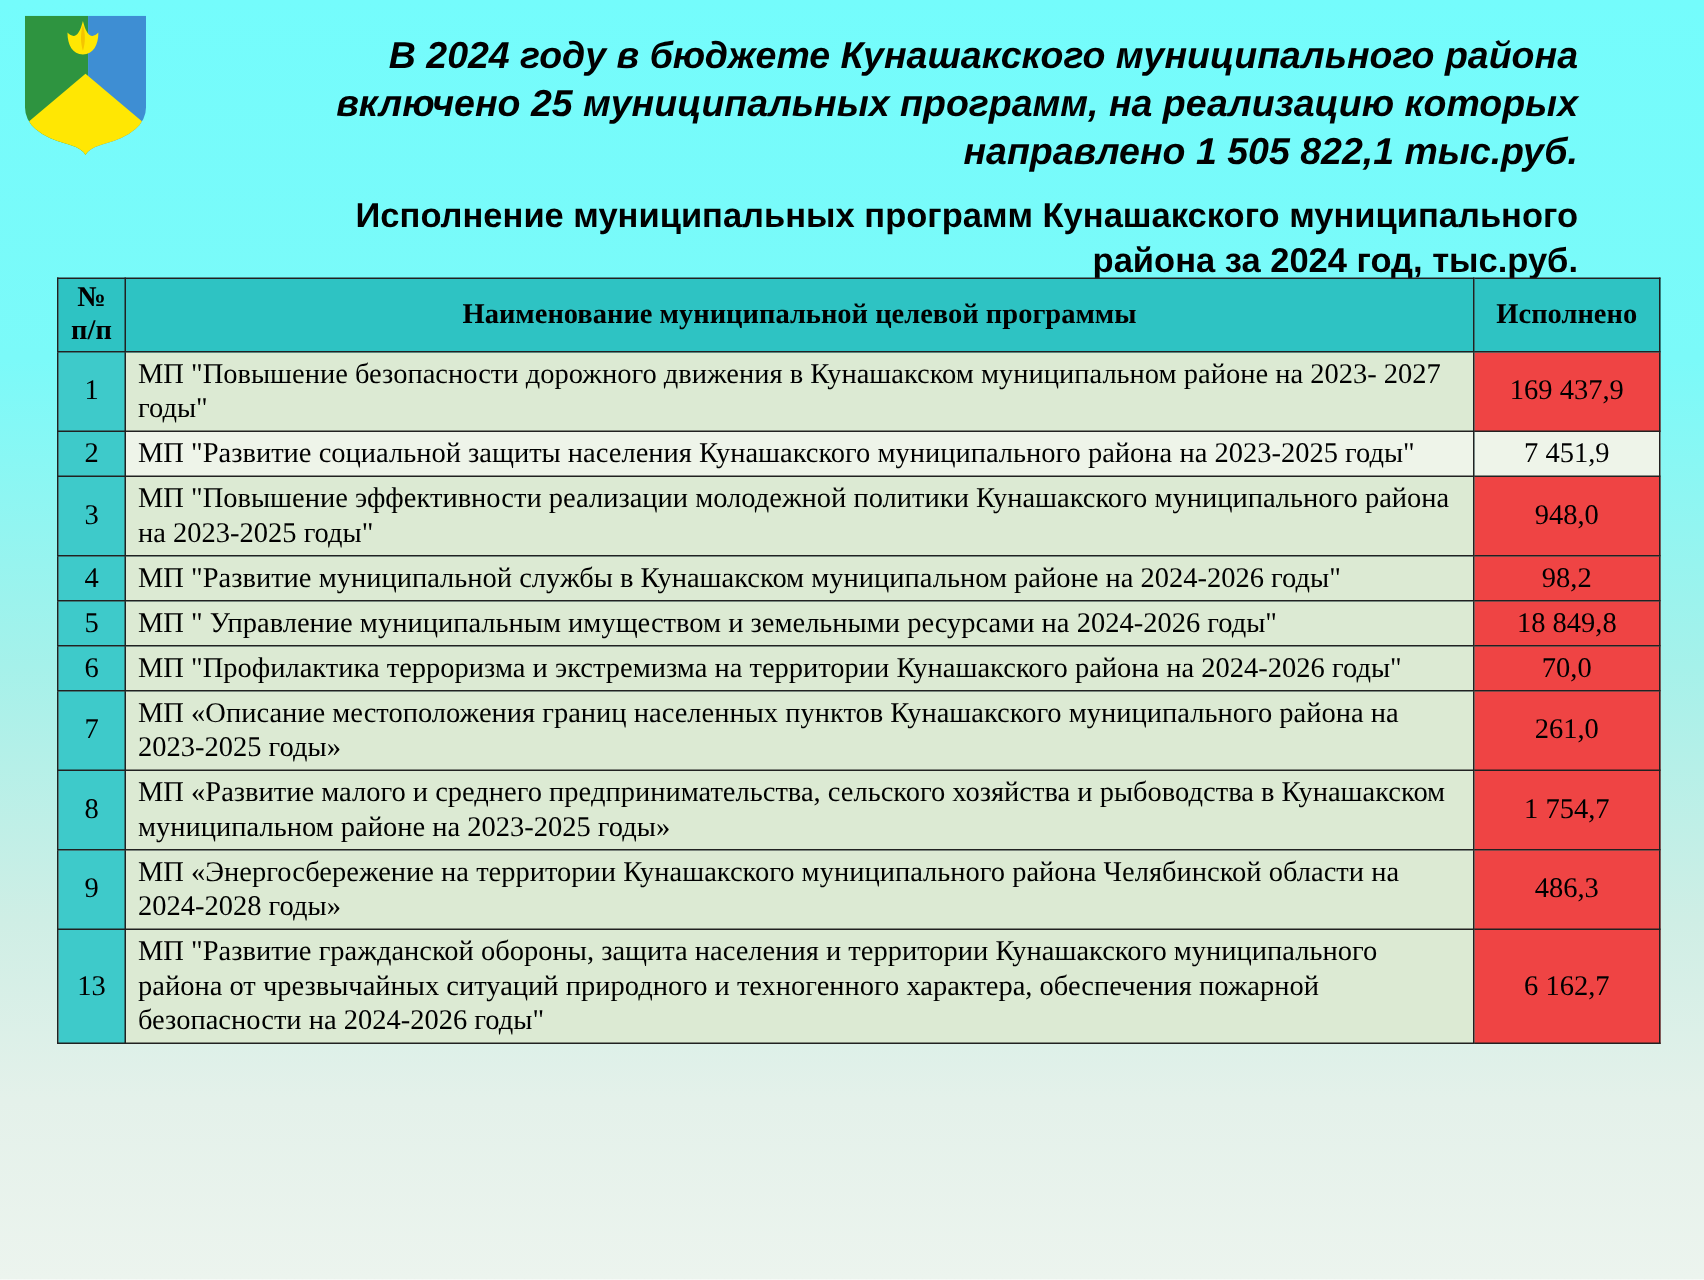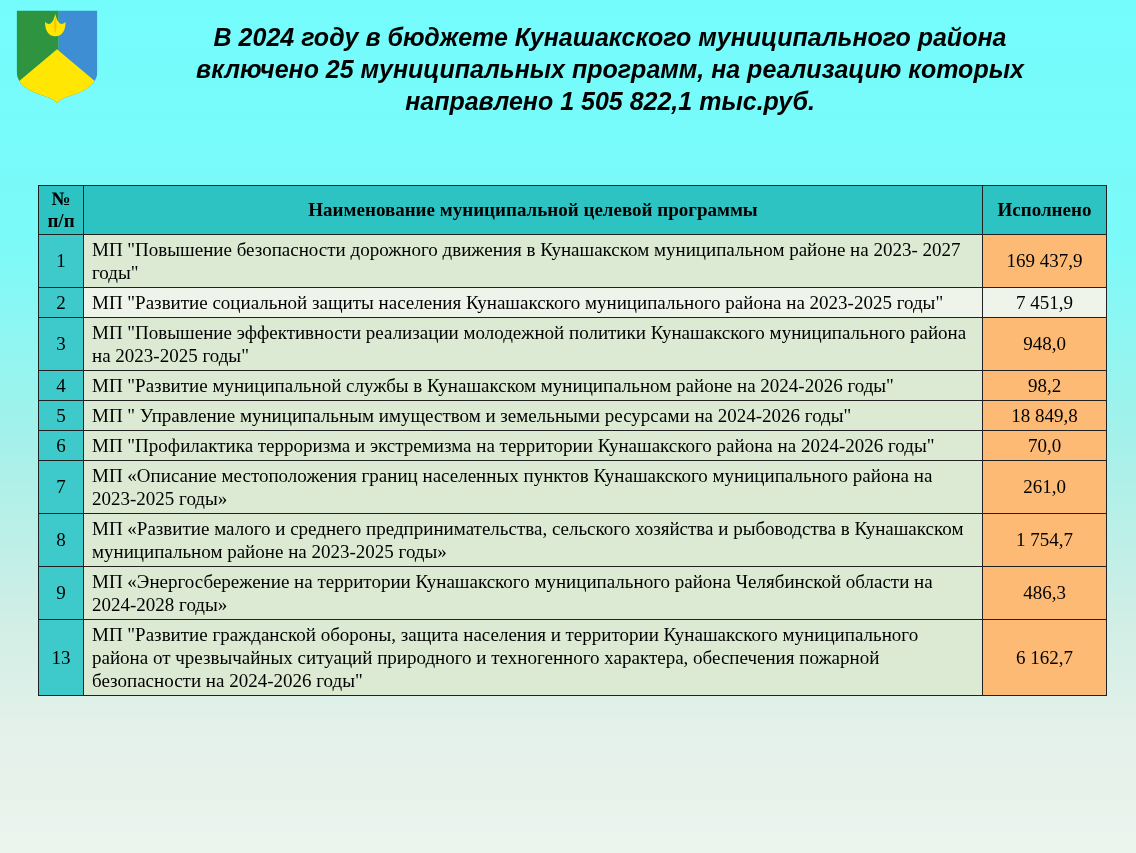--- a/index.html
+++ b/index.html
@@ -7,21 +7,21 @@
   body {
     width: 1136px; height: 853px;
     overflow: hidden; position: relative;
     background: linear-gradient(180deg,
       #74fcfc 0%, #7bfaf9 28%, #a5f1ea 52%,
       #cfeee5 72%, #e4f1ea 86%, #ecf4ee 100%);
     font-family: "Liberation Sans", sans-serif;
     color: #000;
   }
   .emblem { position: absolute; left: 14px; top: 8px; width: 86px; height: 97px; }
-  .header-block { position: absolute; left: 168px; top: 22px; width: 884px; text-align: center; }
+  .header-block { position: absolute; left: 168px; top: 22px; width: 884px; text-align: right; }
   .page-title {
     font-size: 25px; font-weight: bold; font-style: italic;
     line-height: 1.27; white-space: pre-line; color: #010101;
   }
   .table-title {
     margin-top: 12px; font-size: 23px; font-weight: bold;
     line-height: 1.3; white-space: pre-line; color: #010101;
   }
   table.programs {
     position: absolute; left: 38px; top: 185px; width: 1069px;
@@ -36,21 +36,21 @@
   th.h-num { white-space: pre-line; }
   td.num {
     background: #3ecaca; text-align: center; vertical-align: middle;
     font-size: 19px; padding: 2px;
   }
   td.name {
     background: #dcead3; font-size: 19px; line-height: 23px;
     padding: 3px 10px 3px 8px; vertical-align: middle; text-align: left;
   }
   td.value {
-    background: #fdba74; font-size: 19px; text-align: center;
+    background: #ef4444; font-size: 19px; text-align: center;
     vertical-align: middle; padding: 2px 4px;
   }
   tr.light td.name, tr.light td.value { background: #eef4e9; }
 </style>
 </head>
 <body>
 
 <div class="emblem">
   <svg width="86" height="97" viewBox="0 0 100 113" xmlns="http://www.w3.org/2000/svg">
     <defs>
@@ -65,20 +65,22 @@
       <path d="M48,33 C40,33 36,26 36,16 C41,21 45,19 48,7 C51,19 55,21 60,16 C60,26 56,33 48,33 Z" fill="#FFE703"></path>
       <path d="M48,30 C46,24 46,16 48,10 C50,16 50,24 48,30 Z" fill="#F5C400"></path>
     </g>
   </svg>
 </div>
 
 <div class="header-block">
   <div class="page-title">В 2024 году в бюджете Кунашакского муниципального района
 включено 25 муниципальных программ, на реализацию которых
 направлено 1 505 822,1 тыс.руб.</div>
+  <div class="table-title">Исполнение муниципальных программ Кунашакского муниципального
+района за 2024 год, тыс.руб.</div>
 </div>
 
 <table class="programs">
   <colgroup>
     <col style="width:45px">
     <col>
     <col style="width:124px">
   </colgroup>
   <thead>
     <tr>

